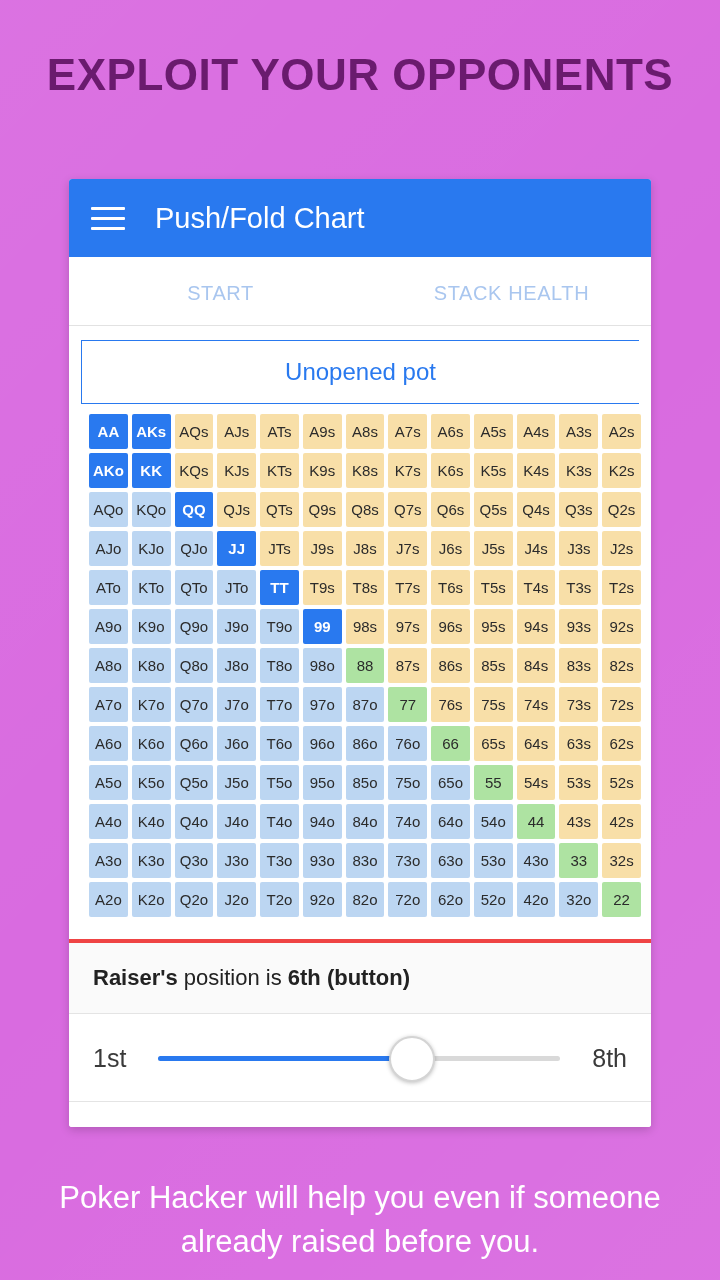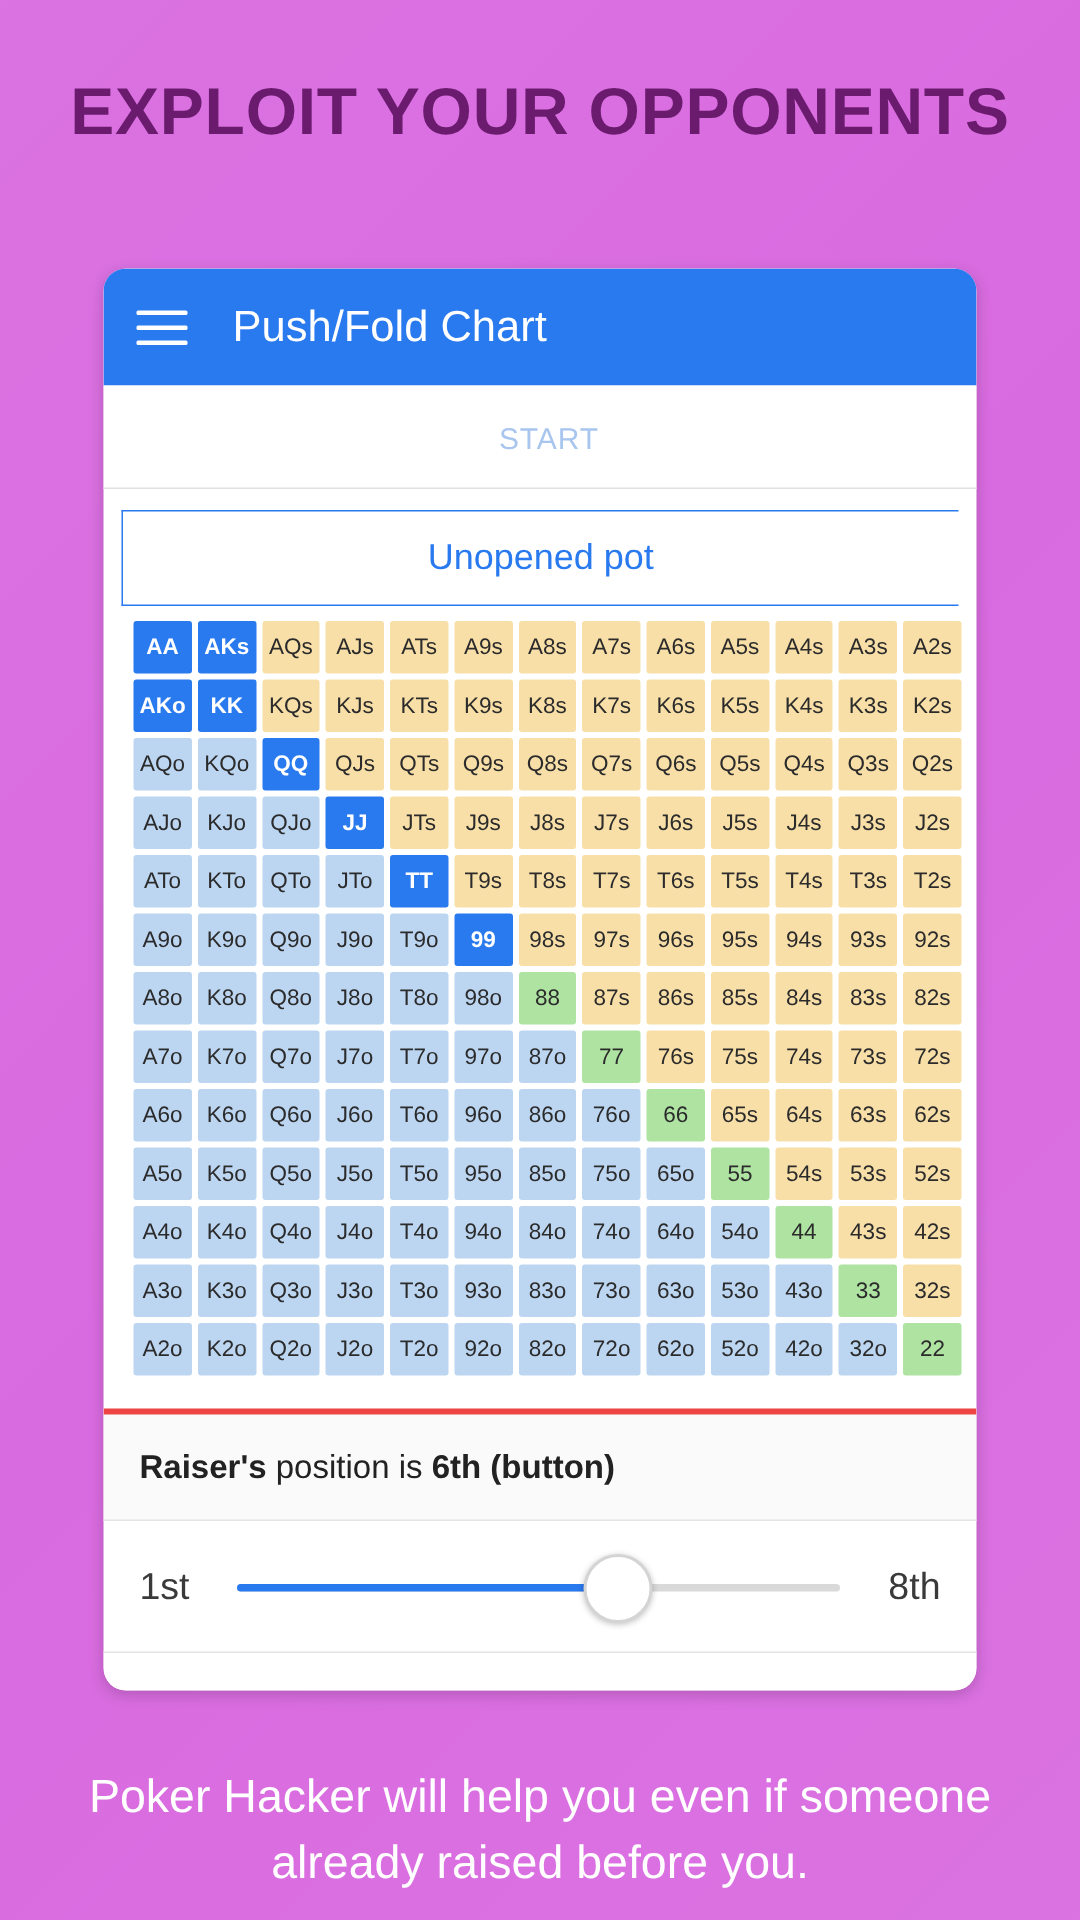--- a/index.html
+++ b/index.html
@@ -22,21 +22,21 @@
     letter-spacing: 0.5px;
     line-height: 1.3;
     padding: 46px 40px 0 40px;
   }
   .phone {
     position: absolute;
     left: 69px;
     top: 179px;
     width: 582px;
     background: #ffffff;
-    border-radius: 15px;
+    border-radius: 3px;
     box-shadow: 0 3px 10px rgba(0,0,0,0.18);
     overflow: hidden;
   }
   
   .appbar {
     background: #2979ef;
     height: 78px;
     display: flex;
     align-items: center;
     padding: 0 22px;
@@ -197,20 +197,21 @@
     <div class="hamburger">
       <span></span>
         <span></span>
         <span></span>
     </div>
     <div class="appbar-title">Push/Fold Chart</div>
   </div>
 
   <div class="tabs">
     <div class="tab">START</div>
+    <div class="tab">STACK HEALTH</div>
   </div>
 
   <div class="segment-wrap">
     <div class="segment">Unopened pot</div>
   </div>
 
   <div class="grid" id="hand-grid">
       <div class="cell c-blue">AA</div>
       <div class="cell c-blue">AKs</div>
       <div class="cell c-sand">AQs</div>

